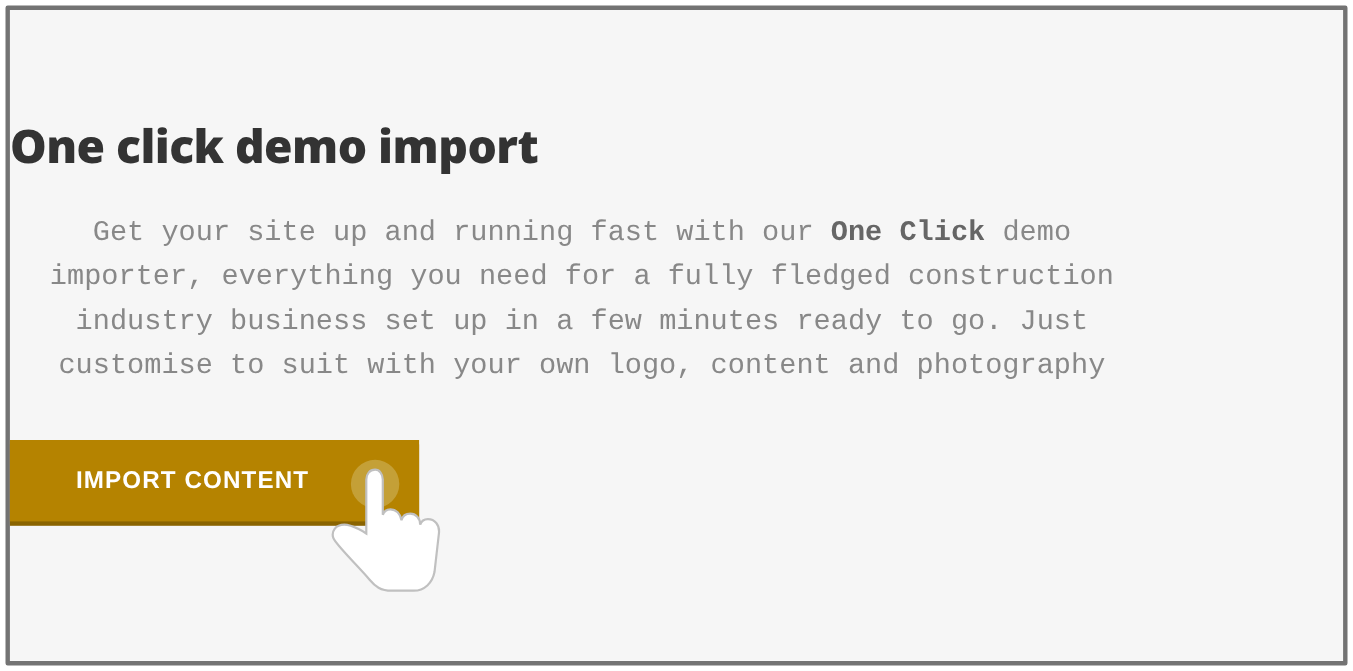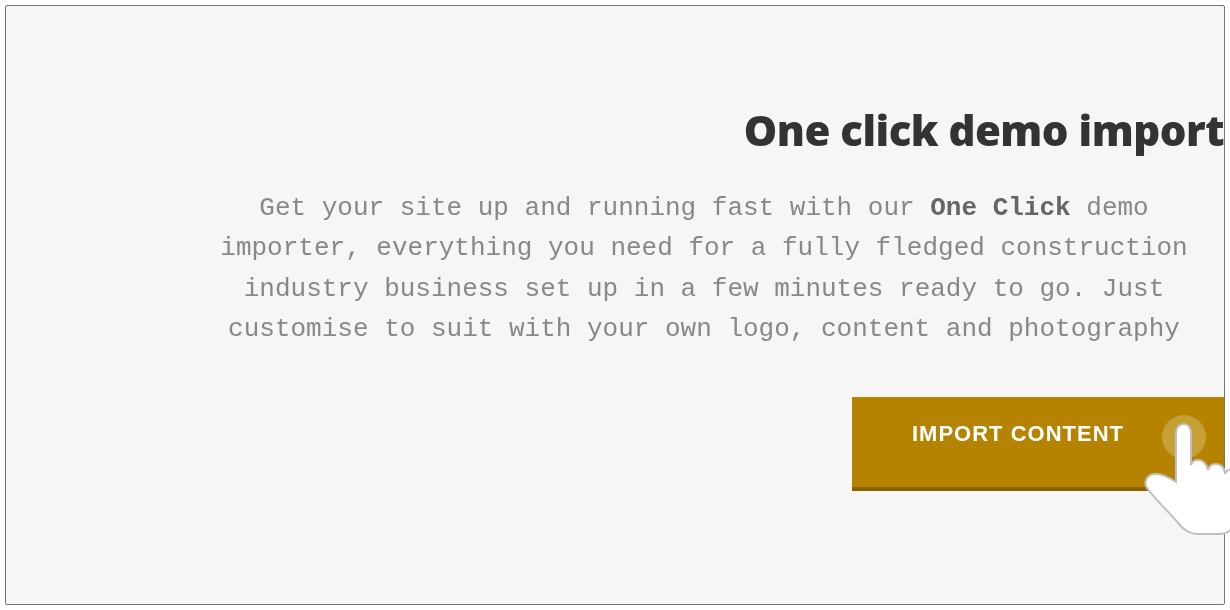--- a/index.html
+++ b/index.html
@@ -14,25 +14,25 @@
       background: #ffffff;
       display: flex;
       align-items: flex-start;
       justify-content: center;
     }
     .container {
       width: 1220px;
       height: 600px;
       margin-top: 5px;
       background: #f6f6f6;
-      border: 1px solid #737373;
+      border: 4px solid #737373;
       border-radius: 2px;
       display: flex;
       flex-direction: column;
-      align-items: flex-end;
+      align-items: flex-start;
       padding-top: 95px;
     }
     .heading {
       font-size: 42px;
       font-weight: 800;
       color: #333333;
       text-align: center;
       letter-spacing: -0.5px;
     }
     .description {
@@ -53,21 +53,21 @@
       margin-top: 48px;
       position: relative;
     }
     .import-button {
       background: #b58300;
       color: #ffffff;
       border: none;
       font-size: 22px;
       font-weight: 700;
       letter-spacing: 1px;
-      padding: 24px 100px 40px 60px;
+      padding: 24px 100px 24px 60px;
       cursor: pointer;
       box-shadow: 0 4px 0 0 #8a6400;
       position: relative;
     }
     .cursor-hand {
       position: absolute;
       right: -40px;
       top: 15px;
       pointer-events: none;
     }

